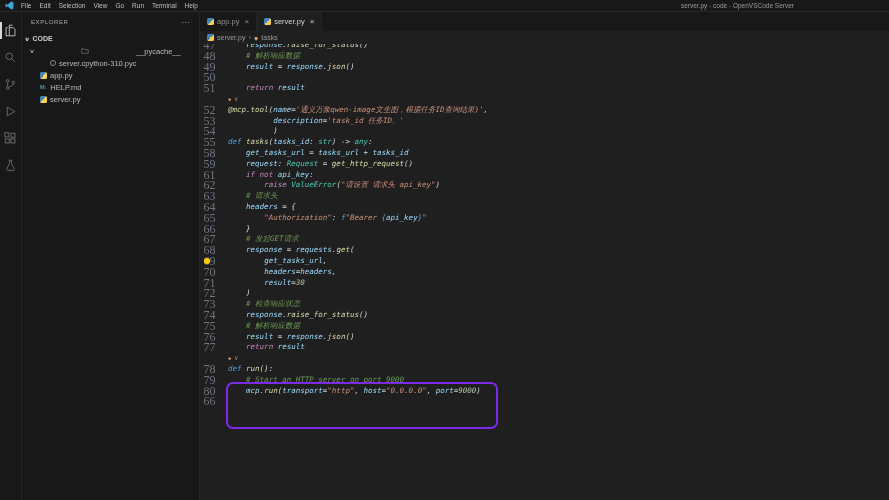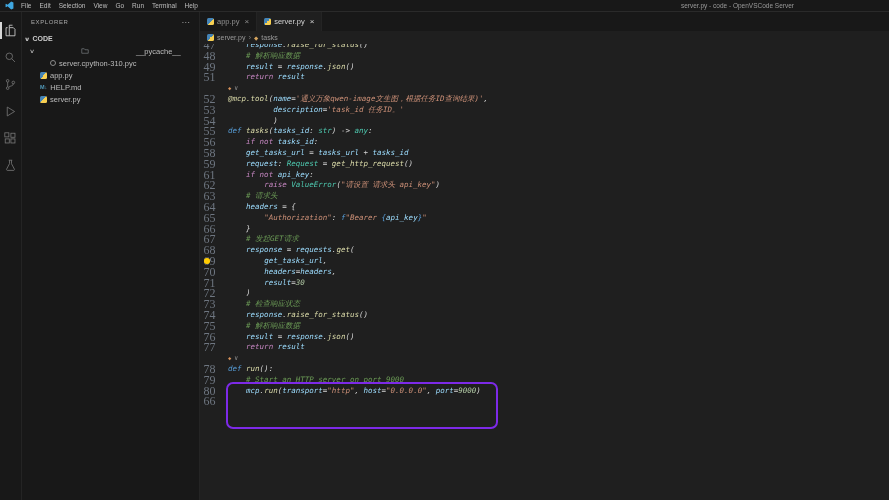--- a/index.html
+++ b/index.html
@@ -191,20 +191,24 @@
           </div>
           <div class="row">
             <div class="gutter">48</div>
             <div class="codeln"><span class="tk-cm">    # 解析响应数据</span></div>
           </div>
           <div class="row">
             <div class="gutter">49</div>
             <div class="codeln"><span class="tk-pl">    </span><span class="tk-va">result</span><span class="tk-pl"> = </span><span class="tk-va">response</span><span class="tk-pl">.</span><span class="tk-fn">json</span><span class="tk-pl">()</span></div>
           </div>
           <div class="row">
+            <div class="gutter">50</div>
+            <div class="codeln"></div>
+          </div>
+          <div class="row">
             <div class="gutter">51</div>
             <div class="codeln"><span class="tk-pl">    </span><span class="tk-kw">return</span><span class="tk-pl"> </span><span class="tk-va">result</span></div>
           </div>
           <div class="row">
             <div class="gutter"></div>
             <div class="codeln"><span class="lens-d">◆</span><span class="lens-c">∨</span></div>
           </div>
           <div class="row">
             <div class="gutter">52</div>
             <div class="codeln"><span class="tk-fn">@mcp.tool</span><span class="tk-pl">(</span><span class="tk-va">name</span><span class="tk-pl">=</span><span class="tk-st">'通义万象qwen-image文生图，根据任务ID查询结果)'</span><span class="tk-pl">,</span></div>
@@ -215,24 +219,20 @@
           </div>
           <div class="row">
             <div class="gutter">54</div>
             <div class="codeln"><span class="tk-pl">          )</span></div>
           </div>
           <div class="row">
             <div class="gutter">55</div>
             <div class="codeln"><span class="tk-kd">def</span><span class="tk-pl"> </span><span class="tk-fn">tasks</span><span class="tk-pl">(</span><span class="tk-va">tasks_id</span><span class="tk-pl">: </span><span class="tk-ty">str</span><span class="tk-pl">) -&gt; </span><span class="tk-ty">any</span><span class="tk-pl">:</span></div>
           </div>
           <div class="row">
-            <div class="gutter">56</div>
-            <div class="codeln"><span class="tk-pl">    </span><span class="tk-kw">if</span><span class="tk-pl"> </span><span class="tk-kw">not</span><span class="tk-pl"> </span><span class="tk-va">tasks_id</span><span class="tk-pl">:</span></div>
-          </div>
-          <div class="row">
             <div class="gutter">58</div>
             <div class="codeln"><span class="tk-pl">    </span><span class="tk-va">get_tasks_url</span><span class="tk-pl"> = </span><span class="tk-va">tasks_url</span><span class="tk-pl"> + </span><span class="tk-va">tasks_id</span></div>
           </div>
           <div class="row">
             <div class="gutter">59</div>
             <div class="codeln"><span class="tk-pl">    </span><span class="tk-va">request</span><span class="tk-pl">: </span><span class="tk-ty">Request</span><span class="tk-pl"> = </span><span class="tk-fn">get_http_request</span><span class="tk-pl">()</span></div>
           </div>
           <div class="row">
             <div class="gutter">61</div>
             <div class="codeln"><span class="tk-pl">    </span><span class="tk-kw">if</span><span class="tk-pl"> </span><span class="tk-kw">not</span><span class="tk-pl"> </span><span class="tk-va">api_key</span><span class="tk-pl">:</span></div>

